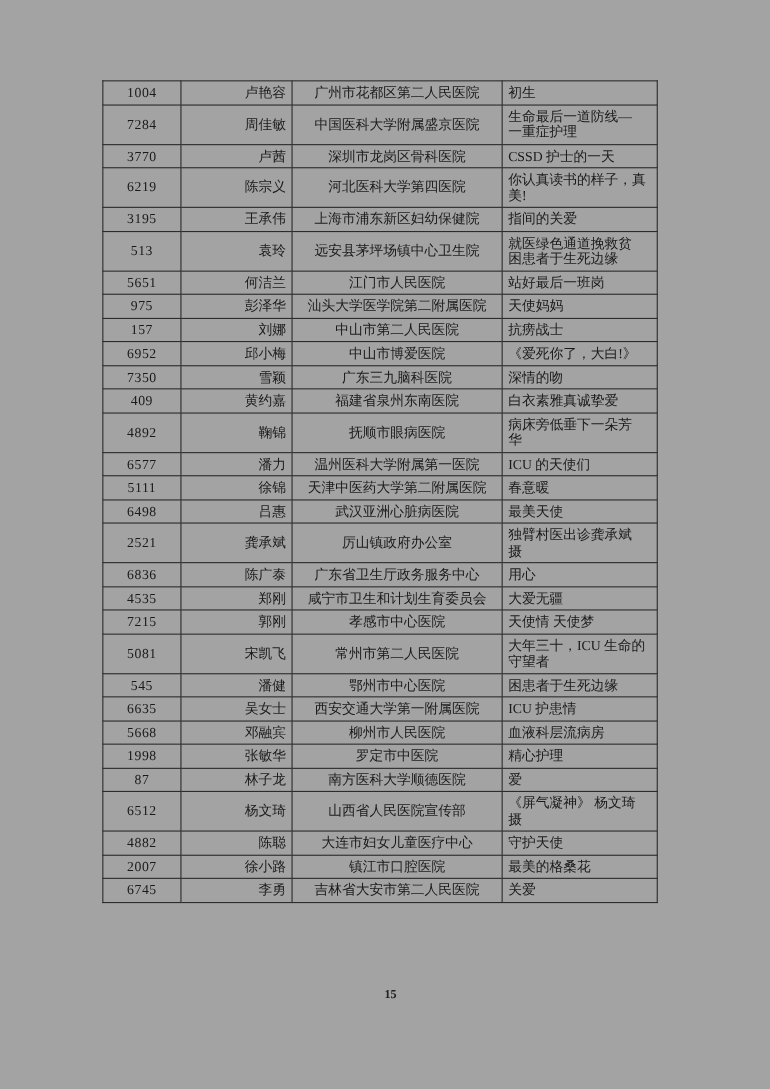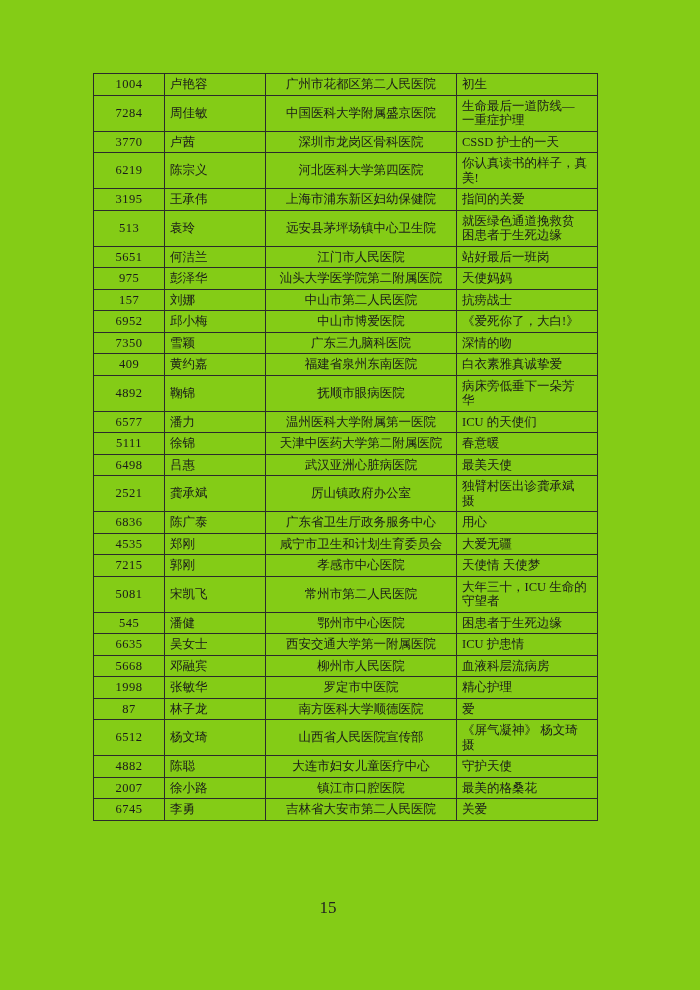--- a/index.html
+++ b/index.html
@@ -4,21 +4,21 @@
 <style>
   html, body {
     margin: 0;
     padding: 0;
     background: #ffffff;
   }
   .page {
     position: relative;
     width: 700px;
     height: 990px;
-    background: #84cc16;
+    background: #a3a3a3;
     font-family: "Liberation Serif", "DejaVu Serif", serif;
     color: #1a1a1a;
   }
   table.entries {
     position: absolute;
     left: 93px;
     top: 73px;
     width: 504px;
     border-collapse: collapse;
     table-layout: fixed;
@@ -31,31 +31,31 @@
     vertical-align: middle;
     overflow: hidden;
     white-space: pre-wrap;
     word-break: break-all;
   }
   col.c-id   { width: 71px; }
   col.c-name { width: 101px; }
   col.c-org  { width: 191px; }
   col.c-title{ width: 141px; }
   td.td-id    { text-align: center; letter-spacing: 0.5px; }
-  td.td-name  { text-align: left; }
+  td.td-name  { text-align: right; }
   td.td-org   { text-align: center; }
   td.td-title { text-align: left; }
   .page-number {
     position: absolute;
-    left: 76px;
+    left: 103px;
     width: 504px;
     top: 898px;
     text-align: center;
-    font-size: 17px;
-    font-weight: normal;
+    font-size: 11px;
+    font-weight: bold;
     color: #222222;
   }
 </style>
 </head>
 <body>
 
 <div class="page">
 
   <table class="entries">
     <colgroup>

